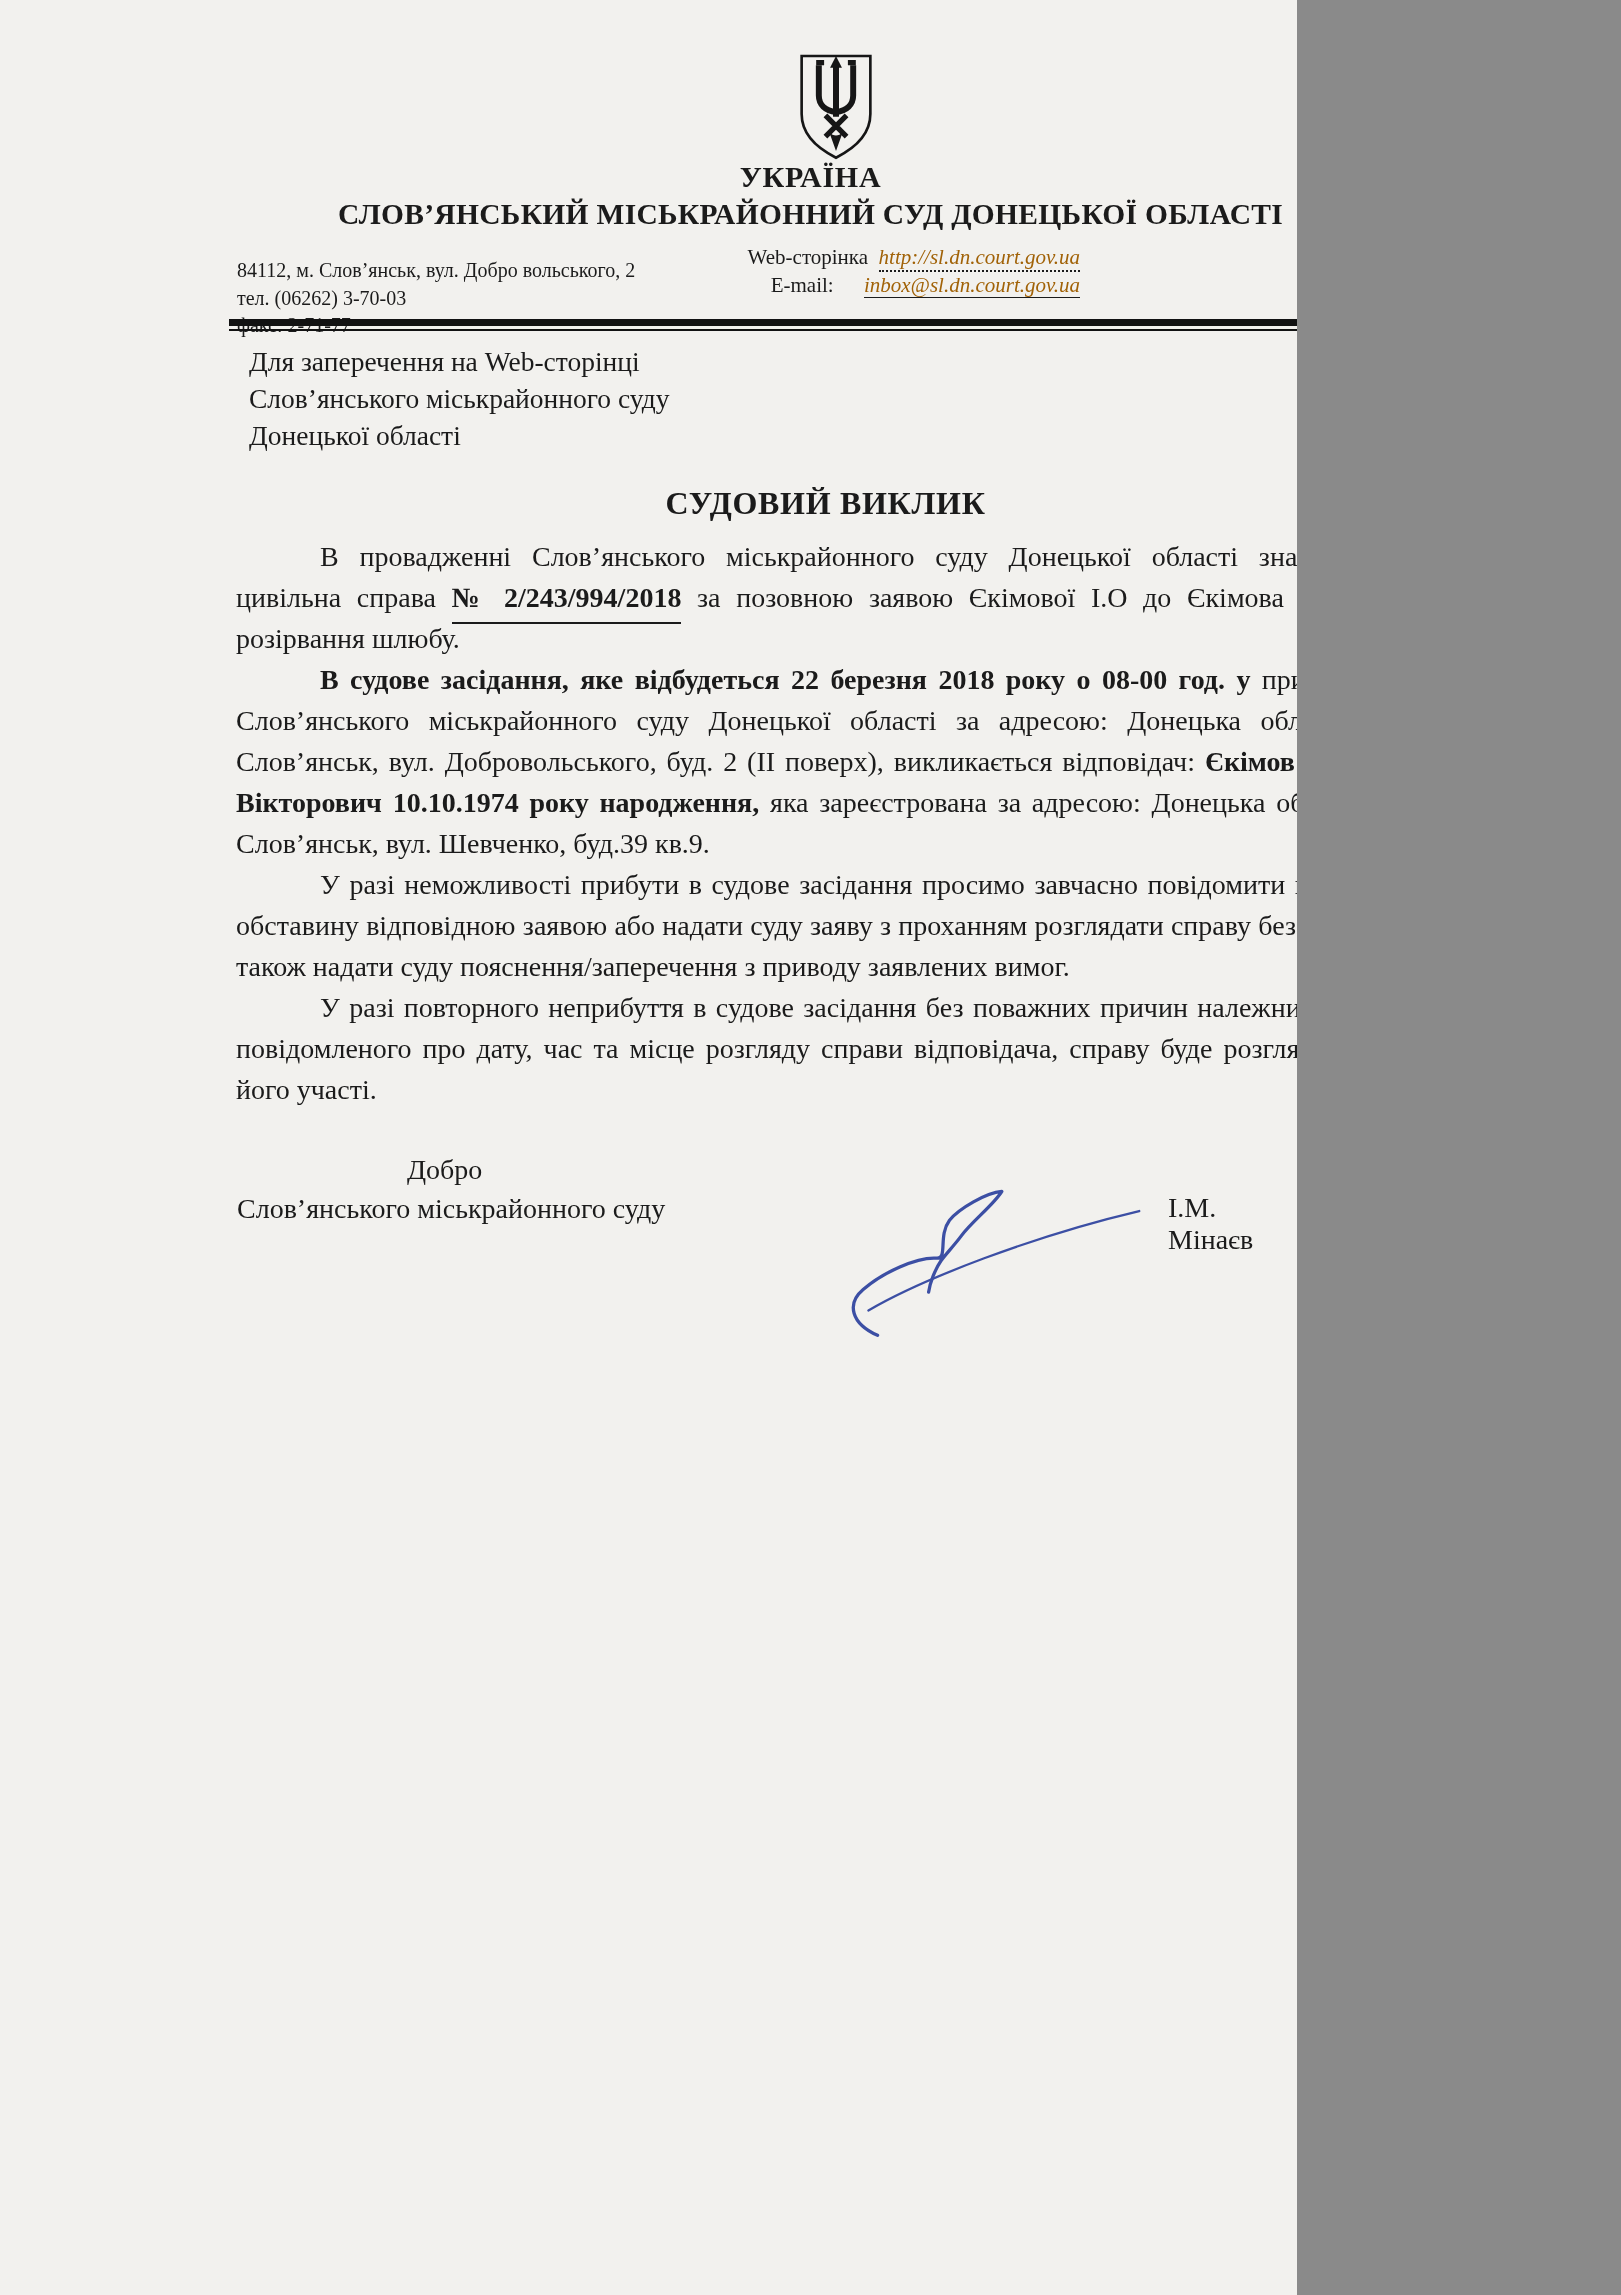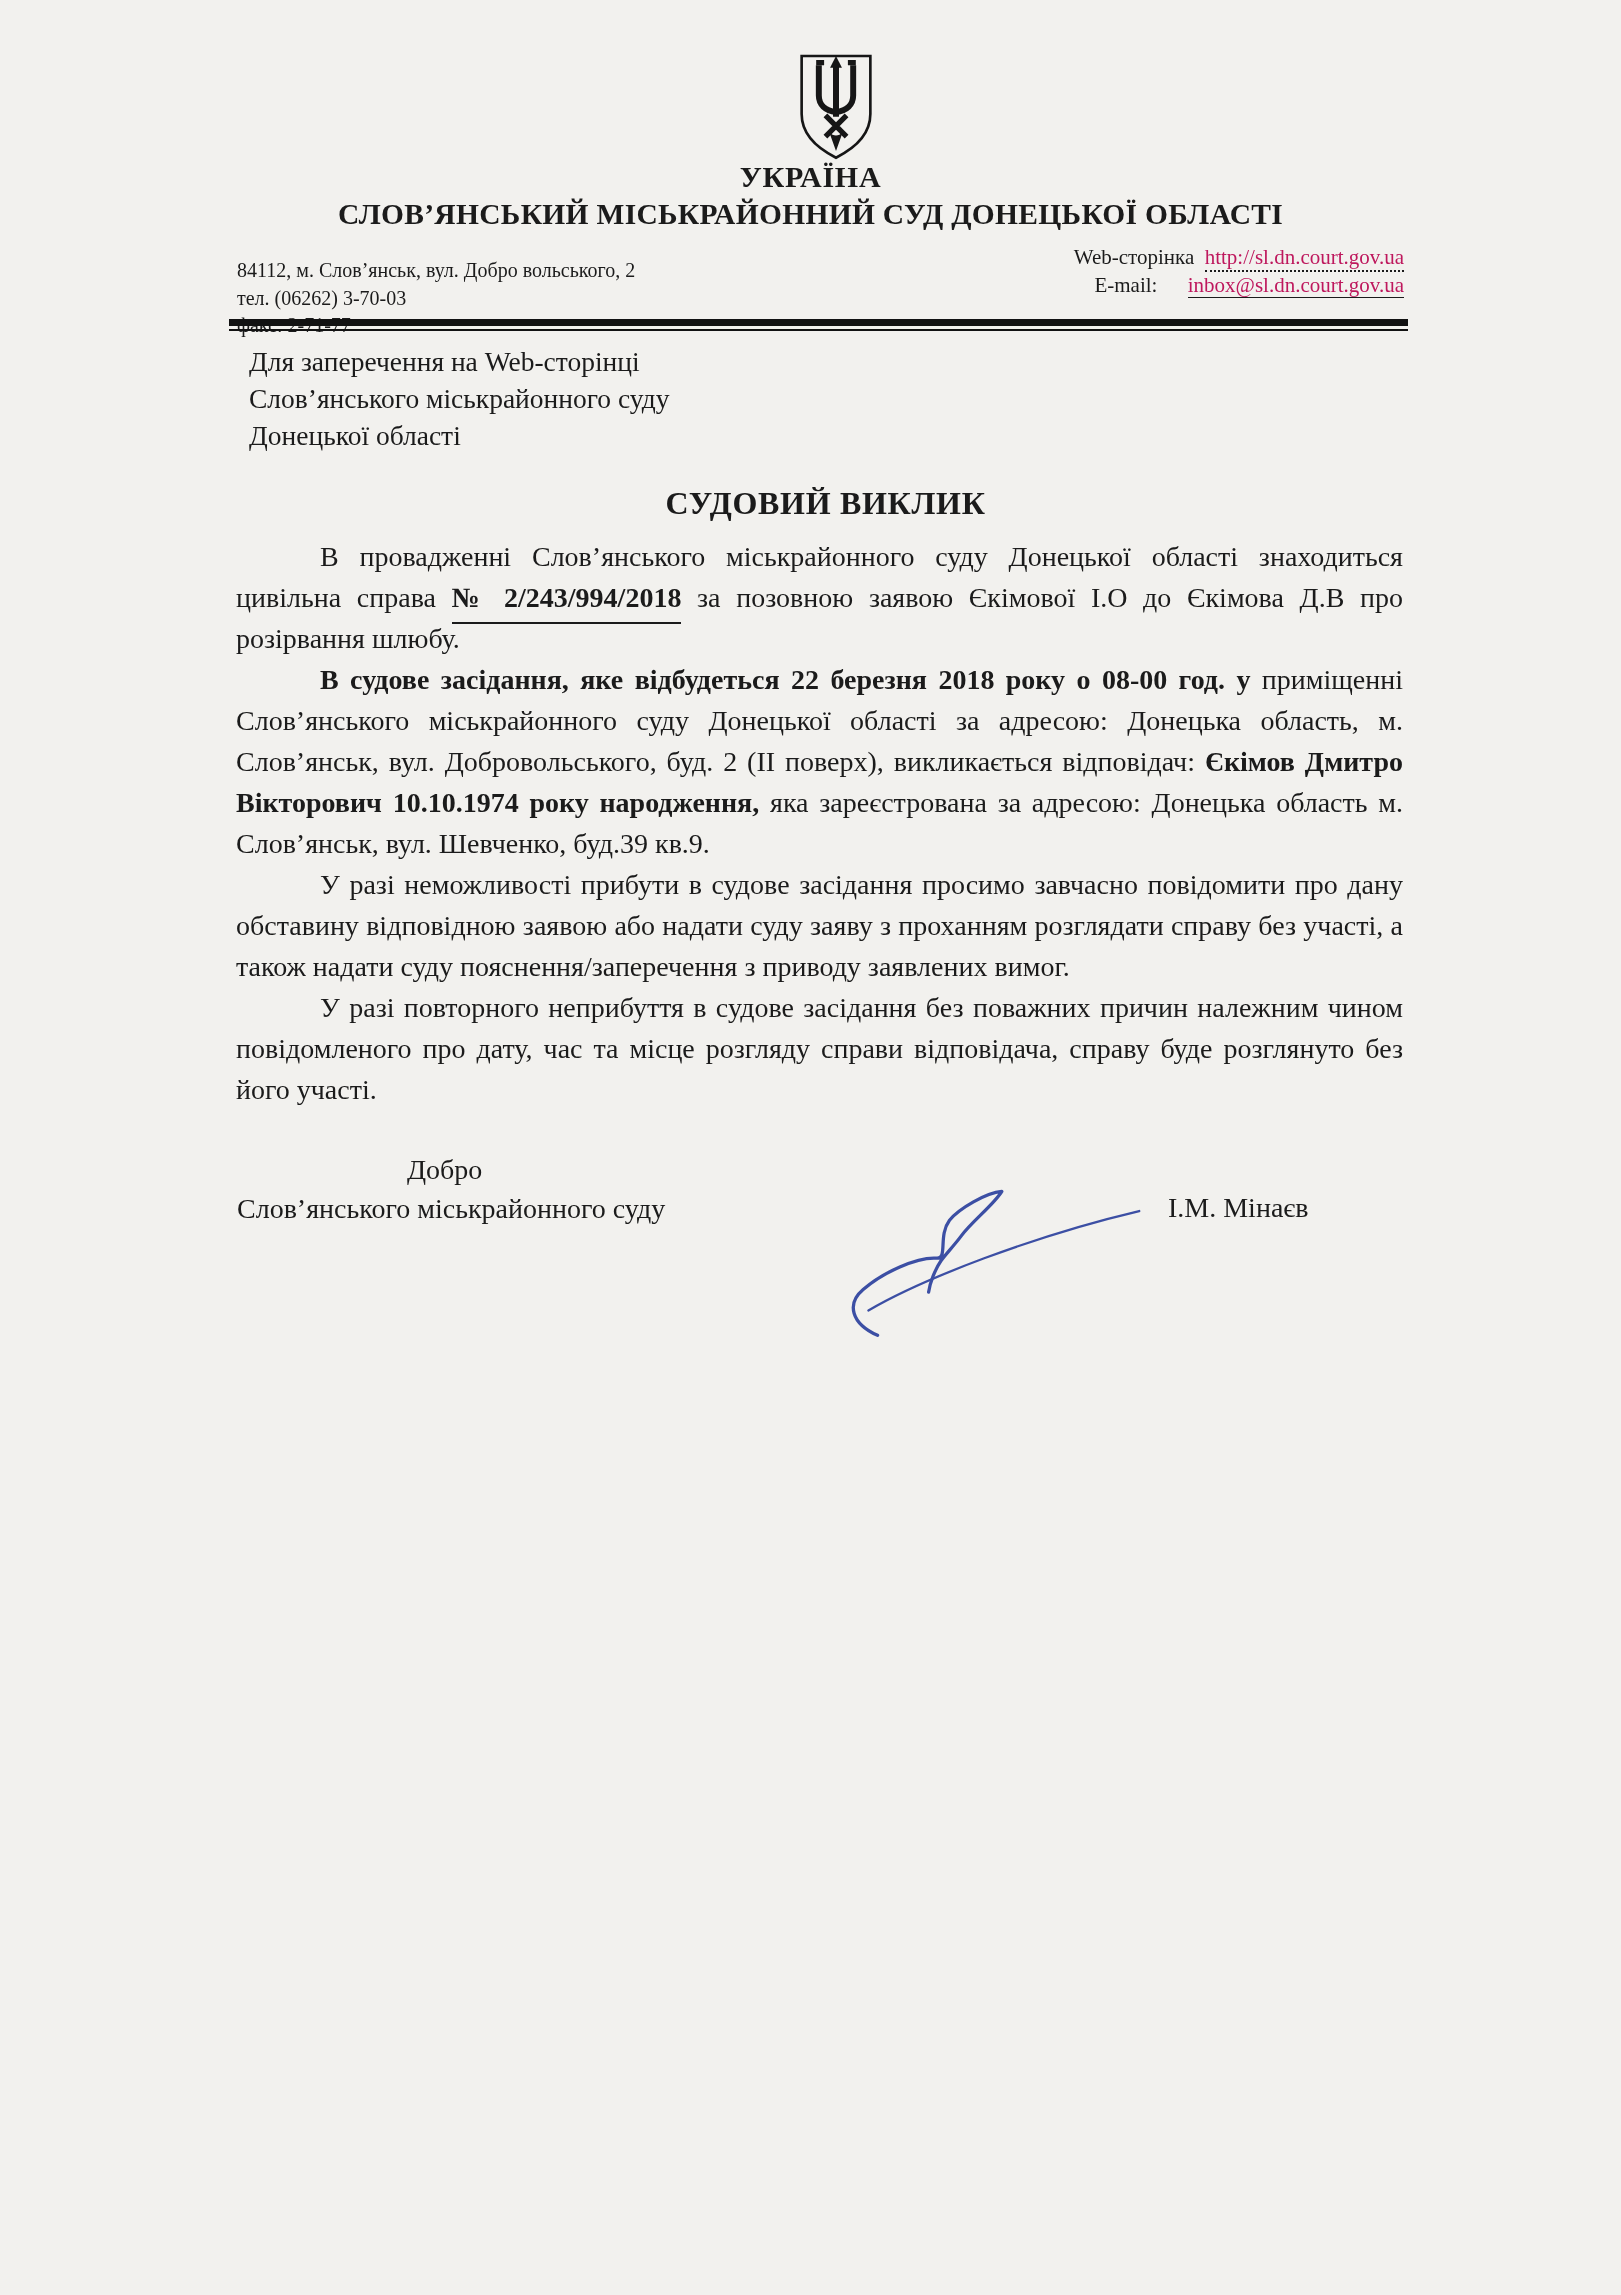--- a/index.html
+++ b/index.html
@@ -1,18 +1,18 @@
 <!DOCTYPE html>
 <html lang="uk" style="font-size:10.5px"><head>
 <meta charset="utf-8">
 <style>
   html,body{margin:0;padding:0;background:#8a8a8a;}
   .page{
     position:relative;
-    width:1621px;height:2295px;
+    width:1297px;height:2295px;
     background:#f2f1ee;
     font-family:"Liberation Serif","DejaVu Serif",serif;
     color:#1b1b1b;
     overflow:hidden;
   }
   
   .emblem{position:absolute;left:796px;top:52px;width:80px;height:111px;}
   .country{
     position:absolute;left:0;top:160px;width:1621px;
     text-align:center;font-size:30px;font-weight:bold;letter-spacing:0.7px;
@@ -22,21 +22,21 @@
     text-align:center;font-size:29.5px;font-weight:bold;letter-spacing:0.3px;margin-top:7px;
   }
   .contact-left{
     position:absolute;left:237px;top:257px;width:589px;
     font-size:20px;line-height:27.5px;
   }
   .contact-right{
     position:absolute;right:217px;top:244px;width:498px;
     text-align:right;font-size:21px;line-height:27.5px;
   }
-  .contact-right a{color:#be185d;}
+  .contact-right a{color:#a16207;font-style:italic;}
   .link-web{text-decoration:none;border-bottom:2px dotted #1b1b1b;padding-bottom:0.7px;}
   .link-mail{text-decoration:none;border-bottom:1.3px solid #1b1b1b;padding-bottom:0;margin-left:25px;}
   .rule{position:absolute;left:229px;top:319px;width:1179px;}
   .rule .thick{height:7.2px;background:#121212;}
   .rule .thin{height:2px;background:#121212;margin-top:3.3px;}
   
   .web-note{
     position:absolute;left:249px;top:343px;width:720px;
     font-size:27.5px;line-height:37px;
   }

